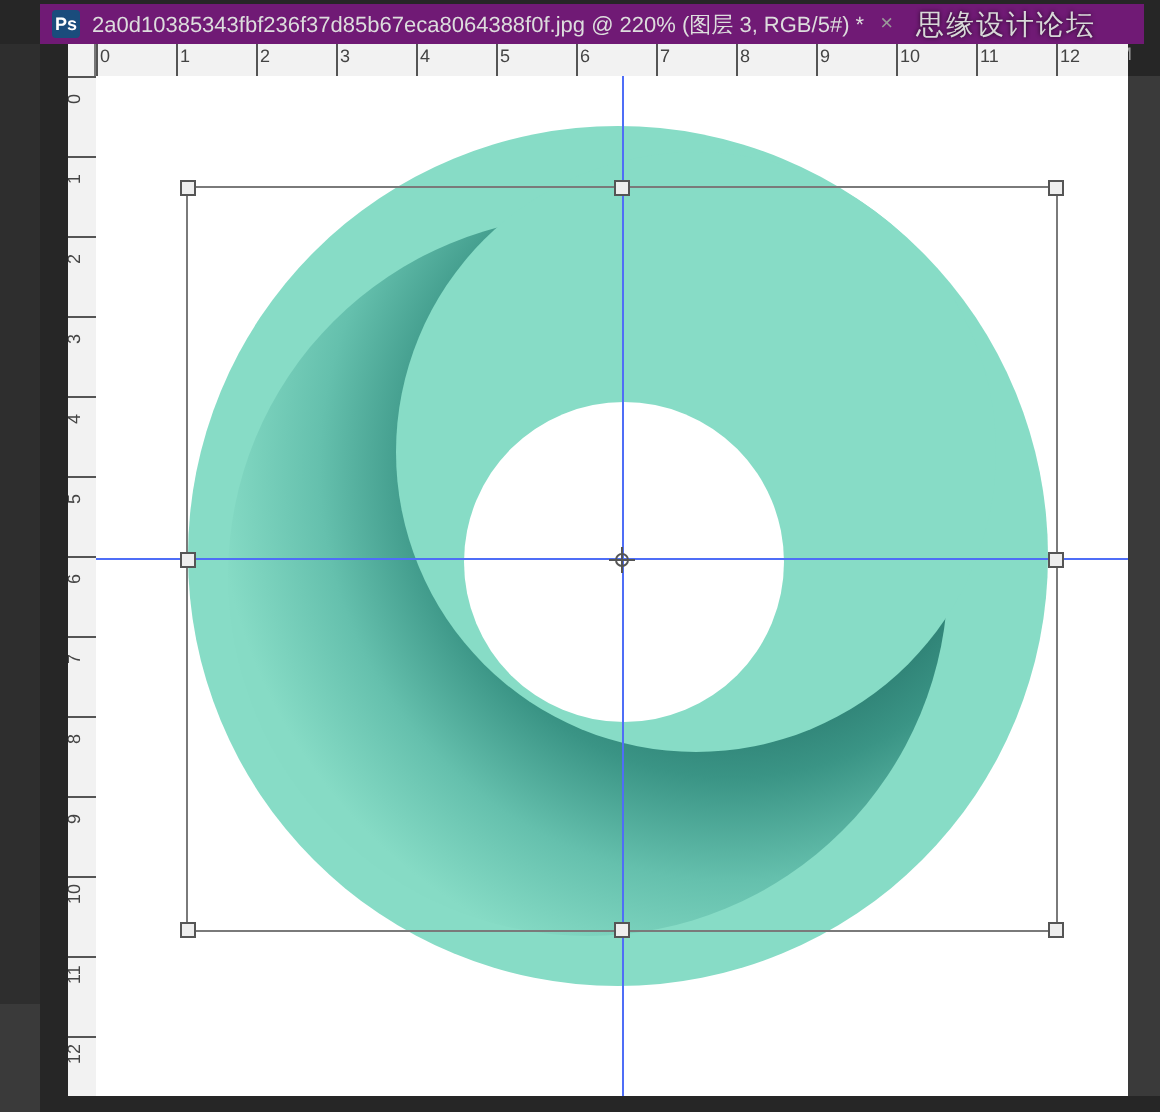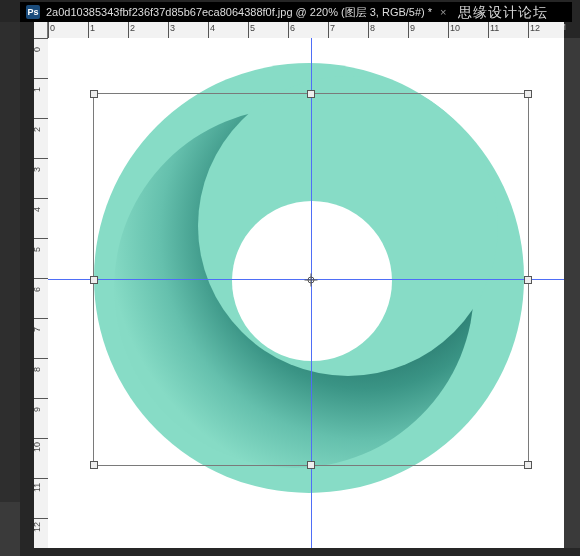--- a/index.html
+++ b/index.html
@@ -9,21 +9,21 @@
       font-size: 11px;
       overflow: hidden;
       width: 580px;
       height: 556px;
       position: relative;
     }
     .frame { position: absolute; inset: 0; background: #262626; }
     .tab-bar {
       position: absolute;
       left: 20px; right: 8px; top: 2px; height: 20px;
-      background: #000000;
+      background: #701a75;
       display: flex; align-items: center;
       padding: 0 6px;
       color: #ccc;
     }
     .tab-bar .tab-icon {
       width: 14px; height: 14px;
       background: #1a4c7c;
       border-radius: 2px;
       display: flex; align-items: center; justify-content: center;
       margin-right: 6px;

